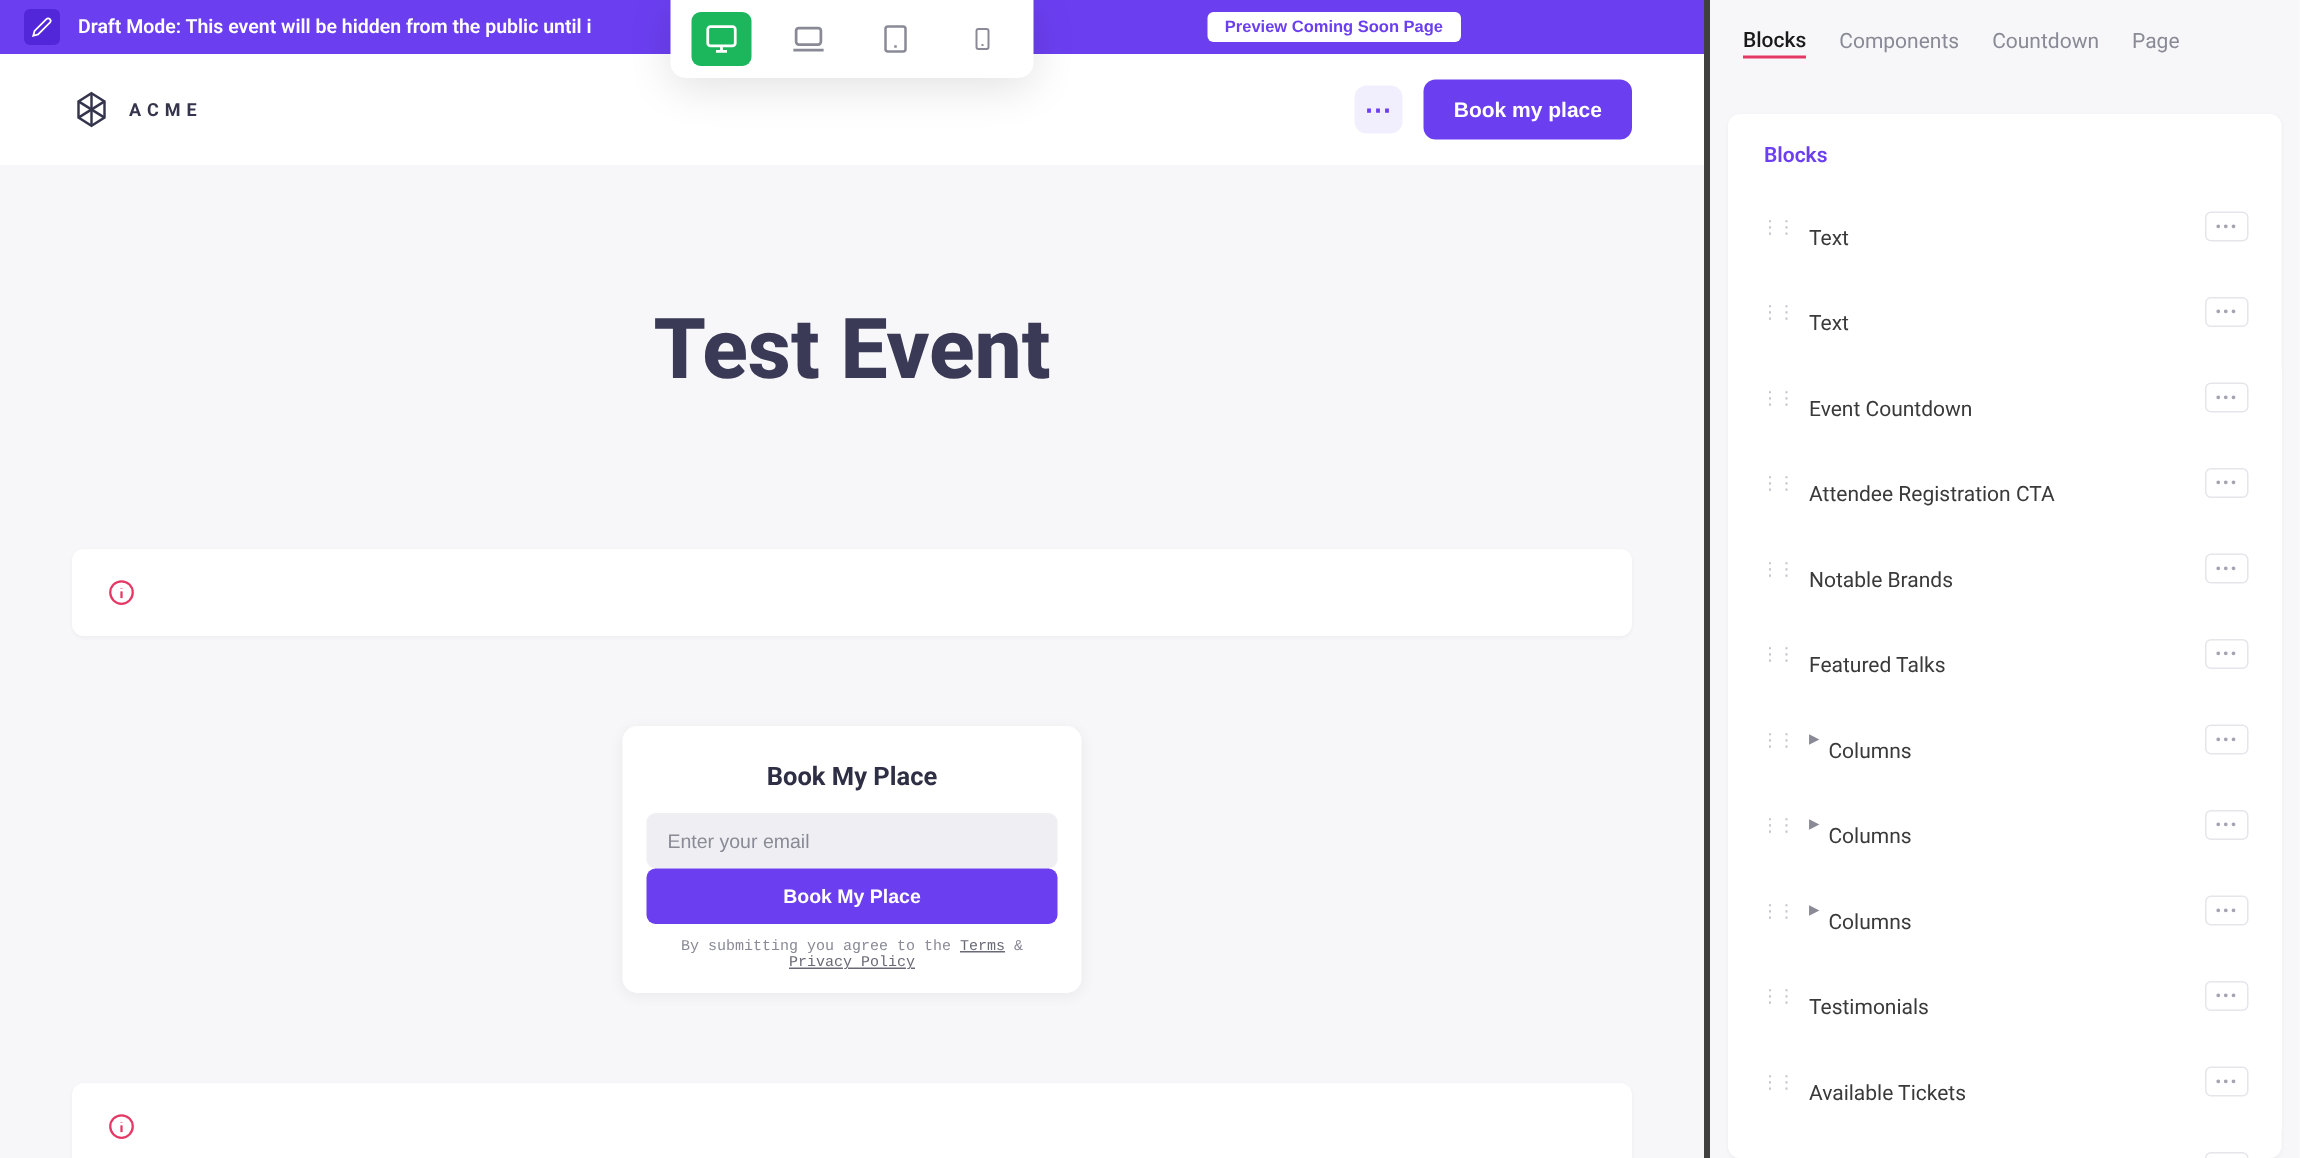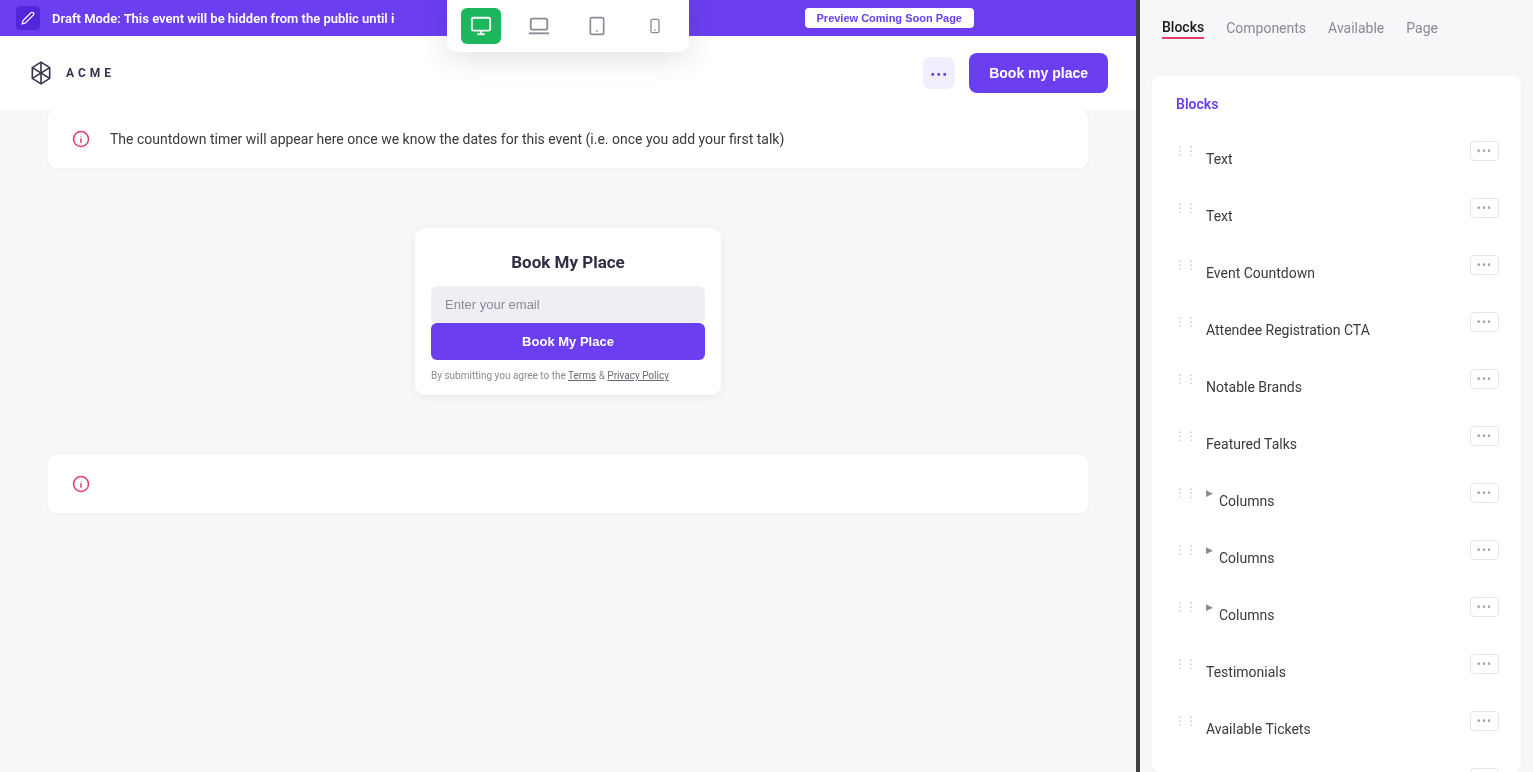--- a/index.html
+++ b/index.html
@@ -79,21 +79,21 @@
     }
     .device-btn.active {
       background: #1cb65d;
       color: #fff;
     }
     .header {
       background: #fff;
       height: 74px;
       display: flex;
       align-items: center;
-      padding: 0 28px;
+      padding: 0 48px;
       justify-content: space-between;
     }
     .logo {
       display: flex;
       align-items: center;
       gap: 12px;
     }
     .logo-text {
       font-size: 12px;
       font-weight: 700;
@@ -195,22 +195,24 @@
       color: #fff;
       border: none;
       padding: 11px;
       border-radius: 6px;
       font-size: 13px;
       font-weight: 600;
       cursor: pointer;
       margin-bottom: 10px;
     }
     .legal {
+      text-align: center;
       font-size: 10px;
       color: #8a8a96;
+      font-family: Liberation Mono, monospace;
     }
     .legal a { color: #6a6a76; }
     .sidebar {
       width: 397px;
       background: #f7f7f9;
       display: flex;
       flex-direction: column;
       border-left: 4px solid #404040;
     }
     .tabs {
@@ -330,28 +332,28 @@
         </svg>
       <span class="logo-text">ACME</span>
     </div>
     <div class="header-right">
       <div class="more-btn">⋯</div>
       <button class="book-btn">Book my place</button>
     </div>
   </div>
 
   <div class="content">
+    <h1 class="event-title">Test Event</h1>
 
     <div class="info-card">
       <svg class="info-icon" width="18" height="18" viewBox="0 0 24 24" fill="none" stroke="currentColor" stroke-width="2">
           <circle cx="12" cy="12" r="10"></circle>
           <line x1="12" y1="8" x2="12" y2="8.5"></line>
           <line x1="12" y1="11" x2="12" y2="17"></line>
         </svg>
-      <span class="info-text">The countdown timer will appear here once we know the dates for this event (i.e. once you add your first talk)</span>
     </div>
 
     <div class="booking-card">
       <div class="booking-title">Book My Place</div>
       <input class="email-input" placeholder="Enter your email" style="">
       <button class="book-submit">Book My Place</button>
       <div class="legal">
         <span>By submitting you agree to the </span><a href="#">Terms</a><span> &amp; </span><a href="#">Privacy Policy</a>
       </div>
     </div>
@@ -363,21 +365,21 @@
           <line x1="12" y1="11" x2="12" y2="17"></line>
         </svg>
     </div>
   </div>
 </div>
 
 <div class="sidebar">
   <div class="tabs" id="tabs">
       <div class="tab active">Blocks</div>
       <div class="tab">Components</div>
-      <div class="tab">Available</div>
+      <div class="tab">Countdown</div>
       <div class="tab">Page</div>
     </div>
   <div class="panel">
     <div class="panel-header">Blocks</div>
     <div class="block-list" id="blocks-list">
         <div class="block-item">
           <span class="drag-handle">⋮⋮</span>
           <span class="block-label">Text</span>
           <span class="block-more">•••</span>
         </div>

